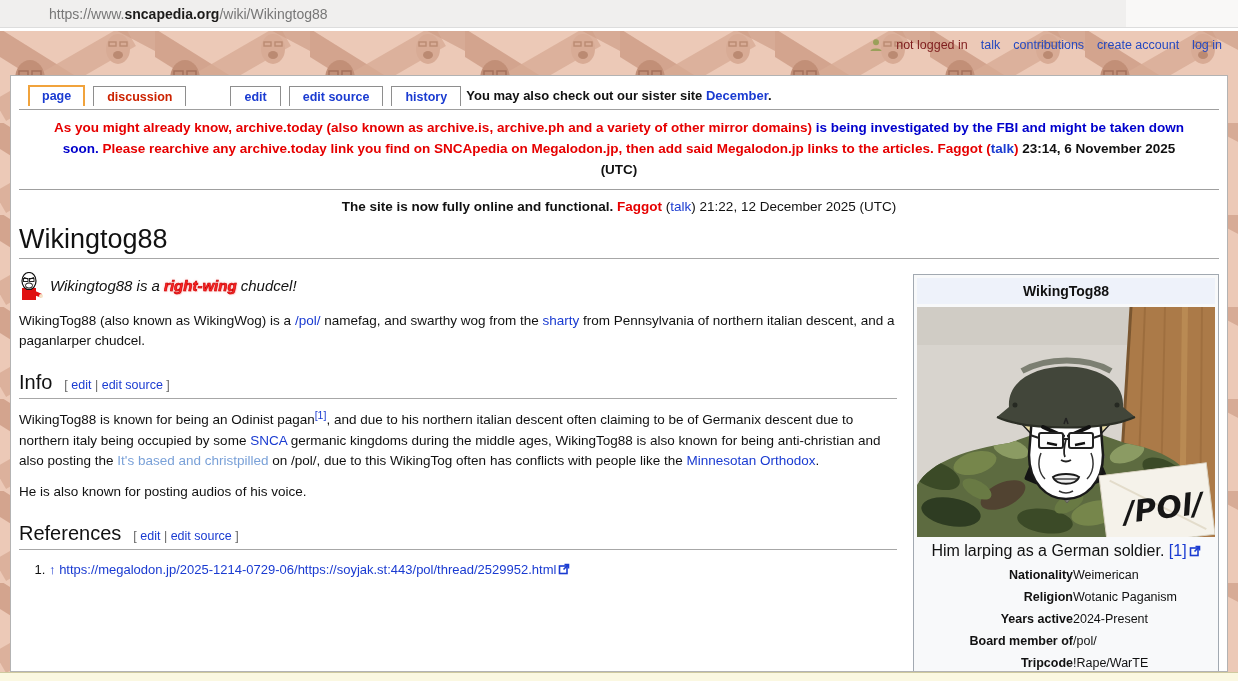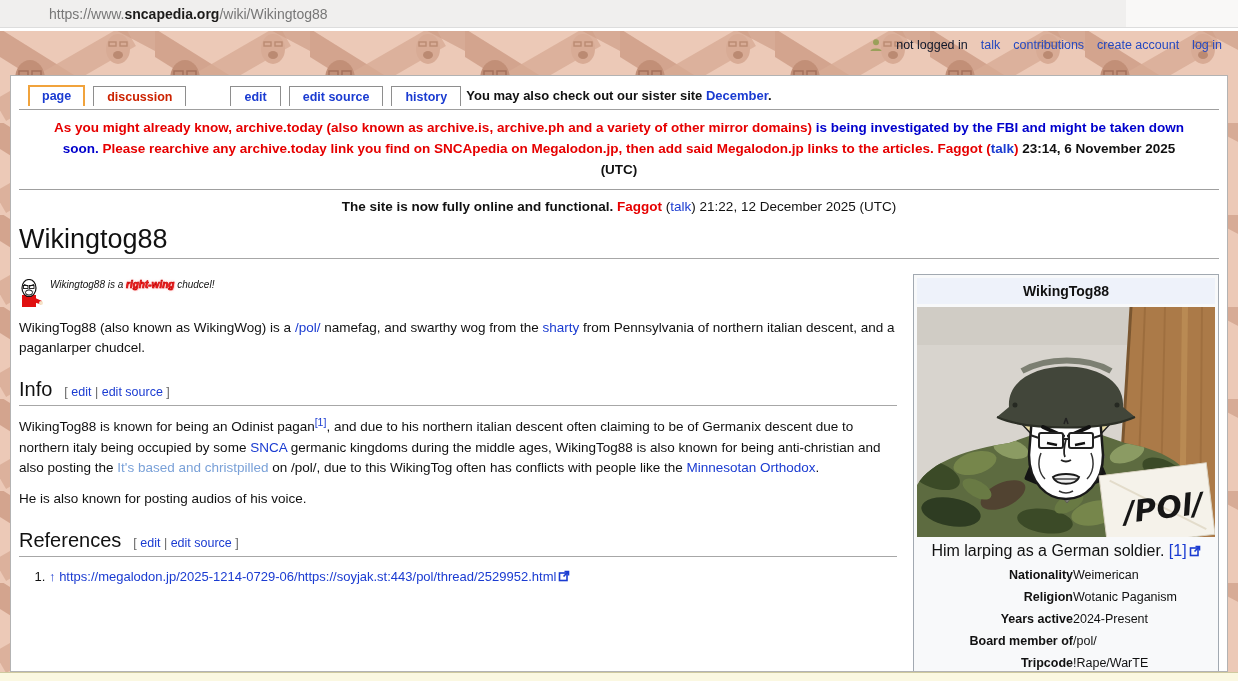--- a/index.html
+++ b/index.html
@@ -21,21 +21,21 @@
   .browser-tools{width:112px; display:flex; align-items:center; justify-content:space-evenly;}
   .cicon{width:17px; height:17px; display:block;}
   .cicon path,.cicon rect,.cicon circle,.cicon line{fill:none; stroke:#59575
 4; stroke-width:1.6; stroke-linecap:round; stroke-linejoin:round;}
 
   
   .wiki{position:absolute; top:31px; left:0; right:0; bottom:0;}
   .pattern{position:absolute; inset:0;}
   .personal-bar{position:absolute; top:7px; right:16px; display:flex; align-items:center; gap:13px; font-size:12.5px; z-index:6;}
   .personal-bar a{color:#2448c0; text-decoration:none; cursor:pointer;}
-  .personal-bar .muted{color:#0f172a;}
+  .personal-bar .muted{color:#7f1d1d;}
   .tabs{position:absolute; top:55px; left:28px; display:flex; z-index:6;}
   .tab{background:#fff; border:1px solid #8e8e8e; border-bottom:0; padding:3px 13px 2px; font-size:12.5px; font-weight:bold; color:var(--link); margin-right:8px; cursor:pointer; height:20px;}
   .tab.active{border:2px solid var(--tab-active); border-bottom:0; padding:2px 12px 2px; height:21px; margin-top:-1px;}
   .tab.red{color:var(--redlink);}
 
   .content{position:absolute; top:44px; left:10px; right:10px; bottom:9px; background:#fff; border:1px solid #b3b3b3; padding:7px 8px 0; z-index:4; overflow:hidden;}
   .footer-band{position:absolute; left:0; right:0; bottom:0; height:9px; background:#fbf8e1; border-top:1px solid #cfc99f; z-index:5;}
 
   
   .sitenotice{text-align:center; font-weight:bold; font-size:13px; padding-top:5px;}
@@ -47,21 +47,21 @@
   .archive-notice .userlink{color:var(--notice-red); cursor:pointer;}
   .archive-notice .talklink{color:var(--link); cursor:pointer;}
   .archive-notice .time{color:#111; font-weight:bold;}
   .update-notice{text-align:center; font-size:13.5px; padding:3px 0 1px;}
   .update-notice .b{font-weight:bold;}
   .update-notice .userlink{color:var(--notice-red); font-weight:bold; cursor:pointer;}
   .update-notice .talklink{color:var(--link); cursor:pointer;}
 
   
   h1.page-title{font-size:27px; font-weight:400; margin:9px 0 0; padding-bottom:3px; border-bottom:1px solid #a7a7a7;}
-  .tagline{margin-top:20px; font-style:italic; font-size:10px; display:flex; align-items:flex-start; gap:7px;}
+  .tagline{margin-top:13px; font-style:italic; font-size:15px; display:flex; align-items:center; gap:7px;}
   .graffiti{color:#ff2222; font-weight:bold; -webkit-text-stroke:.6px #c00000; text-shadow:0 0 3px #ffaaaa, 1px 1px 0 #ffd5d5;}
   p.body{line-height:1.5; margin:11px 0;}
   a.wlink{color:var(--link); text-decoration:none; cursor:pointer;}
   a.vlink{color:var(--light-link); text-decoration:none; cursor:pointer;}
   sup.ref{font-size:10.5px; vertical-align:super; line-height:0;}
   h2.sec{font-size:20px; font-weight:400; margin:20px 0 4px; padding-bottom:4px; border-bottom:1px solid #a7a7a7; overflow:hidden;}
   .editsection{font-size:12.5px; color:#666; margin-left:12px;}
   .editsection a{color:var(--link); text-decoration:none; cursor:pointer;}
   ol.reflist{margin:10px 0 0 30px; font-size:13px; line-height:1.6;}
   ol.reflist li a{color:var(--link); text-decoration:none; cursor:pointer;}

